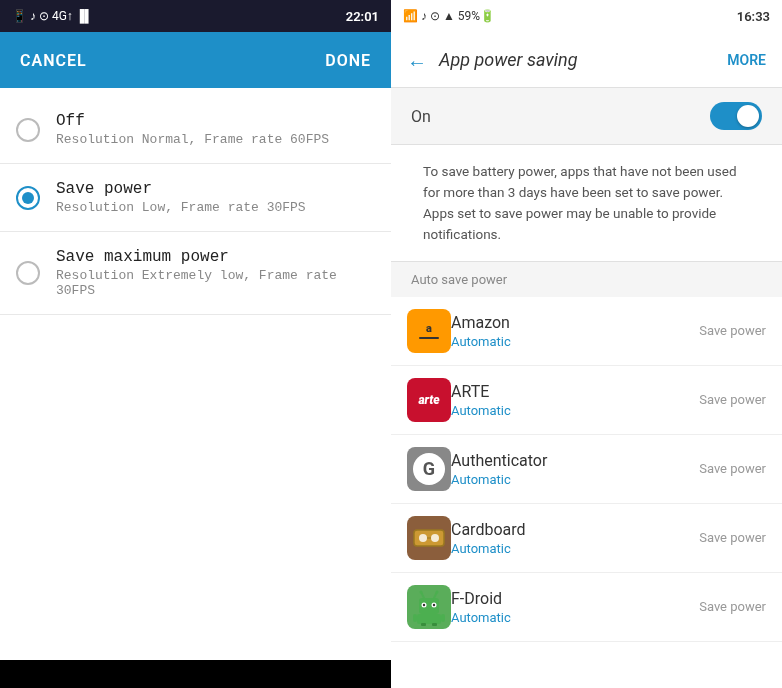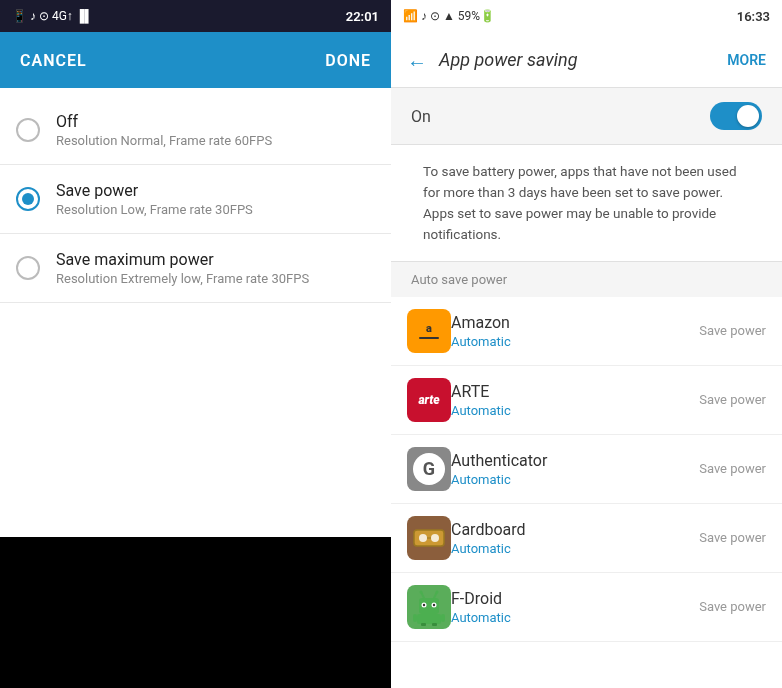--- a/index.html
+++ b/index.html
@@ -1,21 +1,21 @@
 <!DOCTYPE html>
 <html><head>
   <meta charset="utf-8">
   <style>
     * { margin: 0; padding: 0; box-sizing: border-box; }
     body { width: 782px; height: 688px; display: flex; font-family: 'Roboto', Arial, sans-serif; overflow: hidden; background: #000; }
 
     
     .left-panel {
       width: 391px;
-      height: 537px;
+      height: 660px;
       background: #1a1a2e;
       display: flex;
       flex-direction: column;
       position: relative;
     }
 
     .left-status-bar {
       height: 32px;
       background: #1a1a2e;
       display: flex;
@@ -107,21 +107,21 @@
       border-color: #1e8fc8;
     }
 
     .radio-inner {
       width: 12px;
       height: 12px;
       border-radius: 50%;
       background: #1e8fc8;
     }
 
-    .option-text { flex: 1; }
+    .option-text { flex: 1; font-family: Liberation Mono, monospace; }
     .option-title { font-size: 16px; color: #222; font-weight: 400; }
     .option-subtitle { font-size: 13px; color: #888; margin-top: 2px; }
 
     
     .right-panel {
       width: 391px;
       height: 688px;
       background: #f5f5f5;
       display: flex;
       flex-direction: column;

